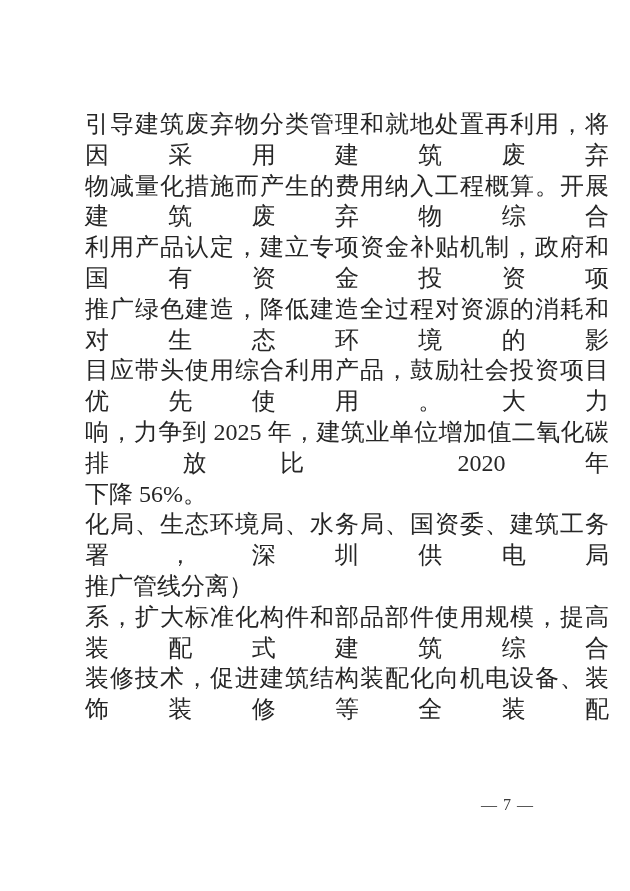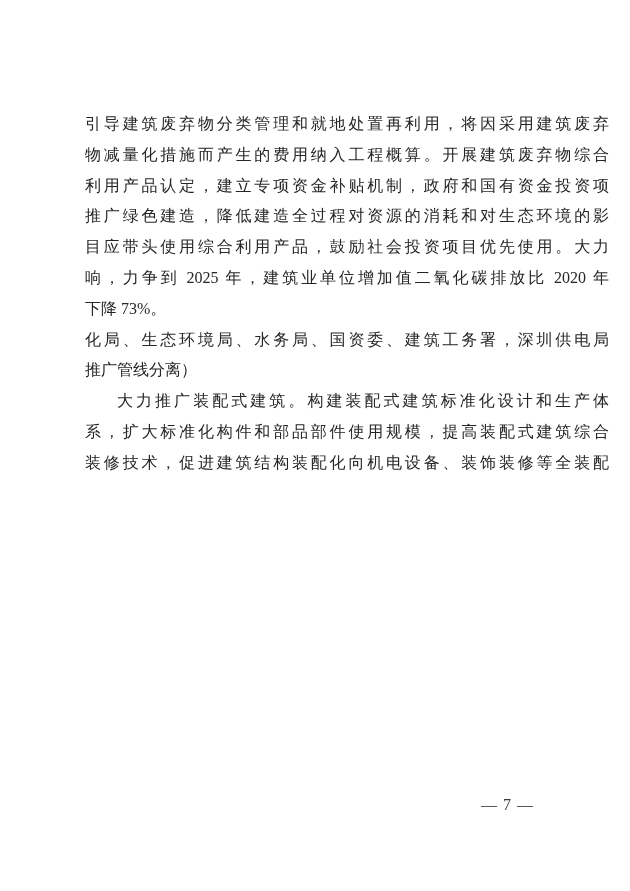--- a/index.html
+++ b/index.html
@@ -17,21 +17,21 @@
   }
   .text-block {
     position: absolute;
     left: 85px;
     top: 109px;
     width: 524px;
   }
   .line {
     margin: 0;
     padding: 0;
-    font-size: 16px;
+    font-size: 24px;
     line-height: 30.8px;
     min-height: 30.8px;
     color: #262626;
     text-align: justify;
     font-weight: 400;
   }
   
   .line.fill {
     text-align-last: justify;
   }
@@ -53,23 +53,22 @@
 <body>
 
 <div class="page">
   <div class="text-block">
     <p class="line fill">引导建筑废弃物分类管理和就地处置再利用，将因采用建筑废弃</p>
     <p class="line fill">物减量化措施而产生的费用纳入工程概算。开展建筑废弃物综合</p>
     <p class="line fill">利用产品认定，建立专项资金补贴机制，政府和国有资金投资项</p>
     <p class="line fill">推广绿色建造，降低建造全过程对资源的消耗和对生态环境的影</p>
     <p class="line fill">目应带头使用综合利用产品，鼓励社会投资项目优先使用。大力</p>
     <p class="line fill">响，力争到 2025 年，建筑业单位增加值二氧化碳排放比 2020 年</p>
-    <p class="line">下降 73%。</p>
+    <p class="line">下降 56%。</p>
     <p class="line fill">化局、生态环境局、水务局、国资委、建筑工务署，深圳供电局</p>
     <p class="line">推广管线分离）</p>
-    <p class="line fill indent">大力推广装配式建筑。构建装配式建筑标准化设计和生产体</p>
     <p class="line fill">系，扩大标准化构件和部品部件使用规模，提高装配式建筑综合</p>
     <p class="line fill">装修技术，促进建筑结构装配化向机电设备、装饰装修等全装配</p>
 
   </div>
 
   <div class="page-number">— 7 —</div>
 </div>
 
 </body></html>

